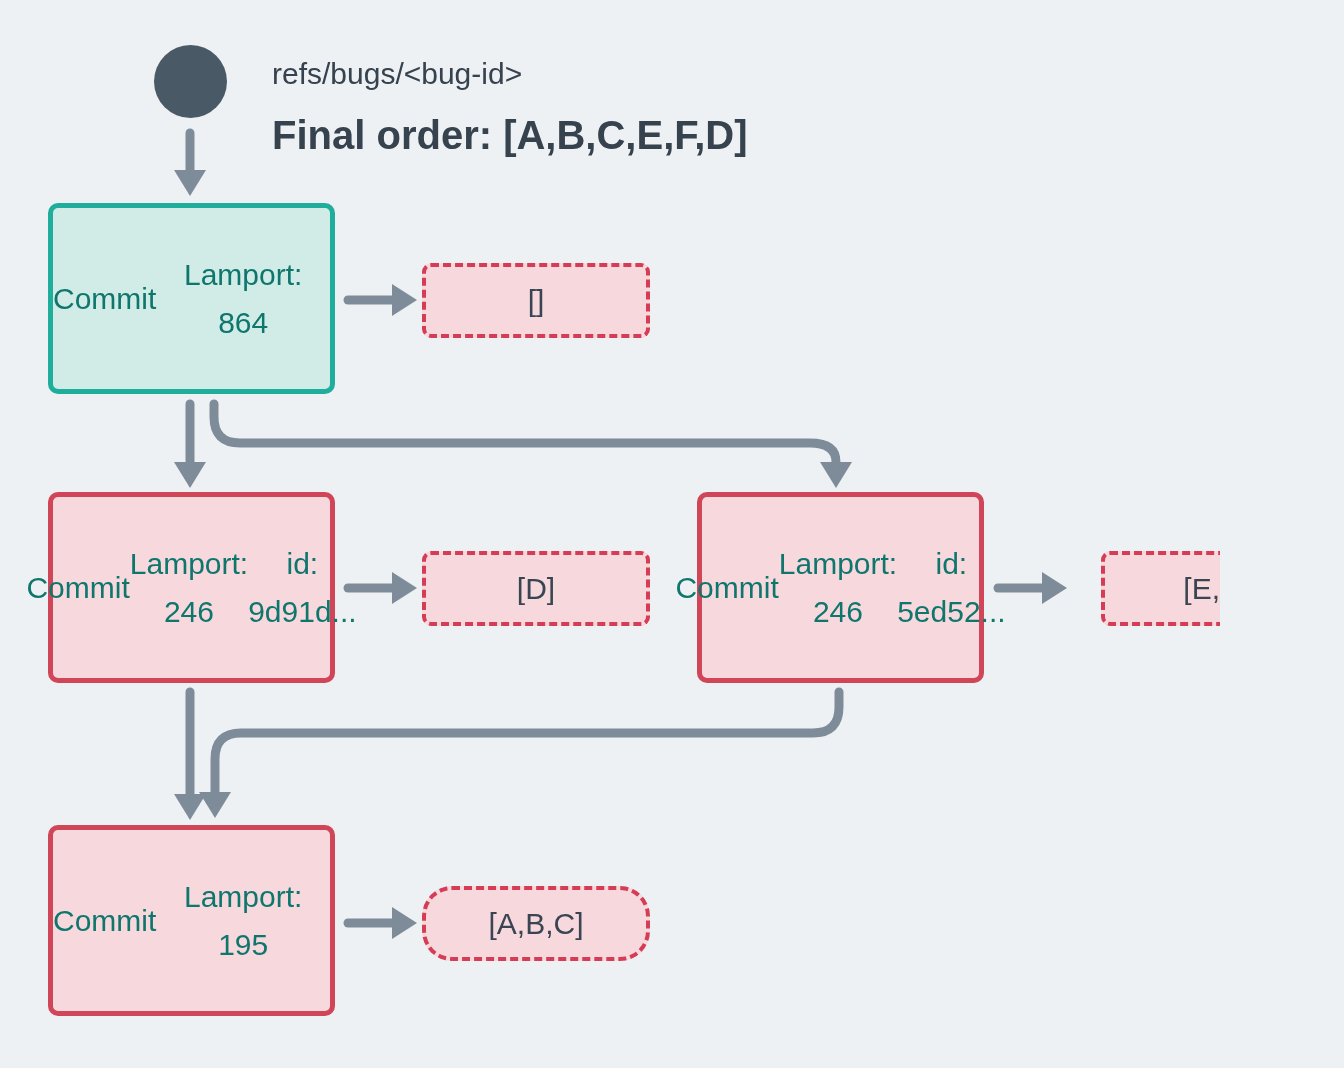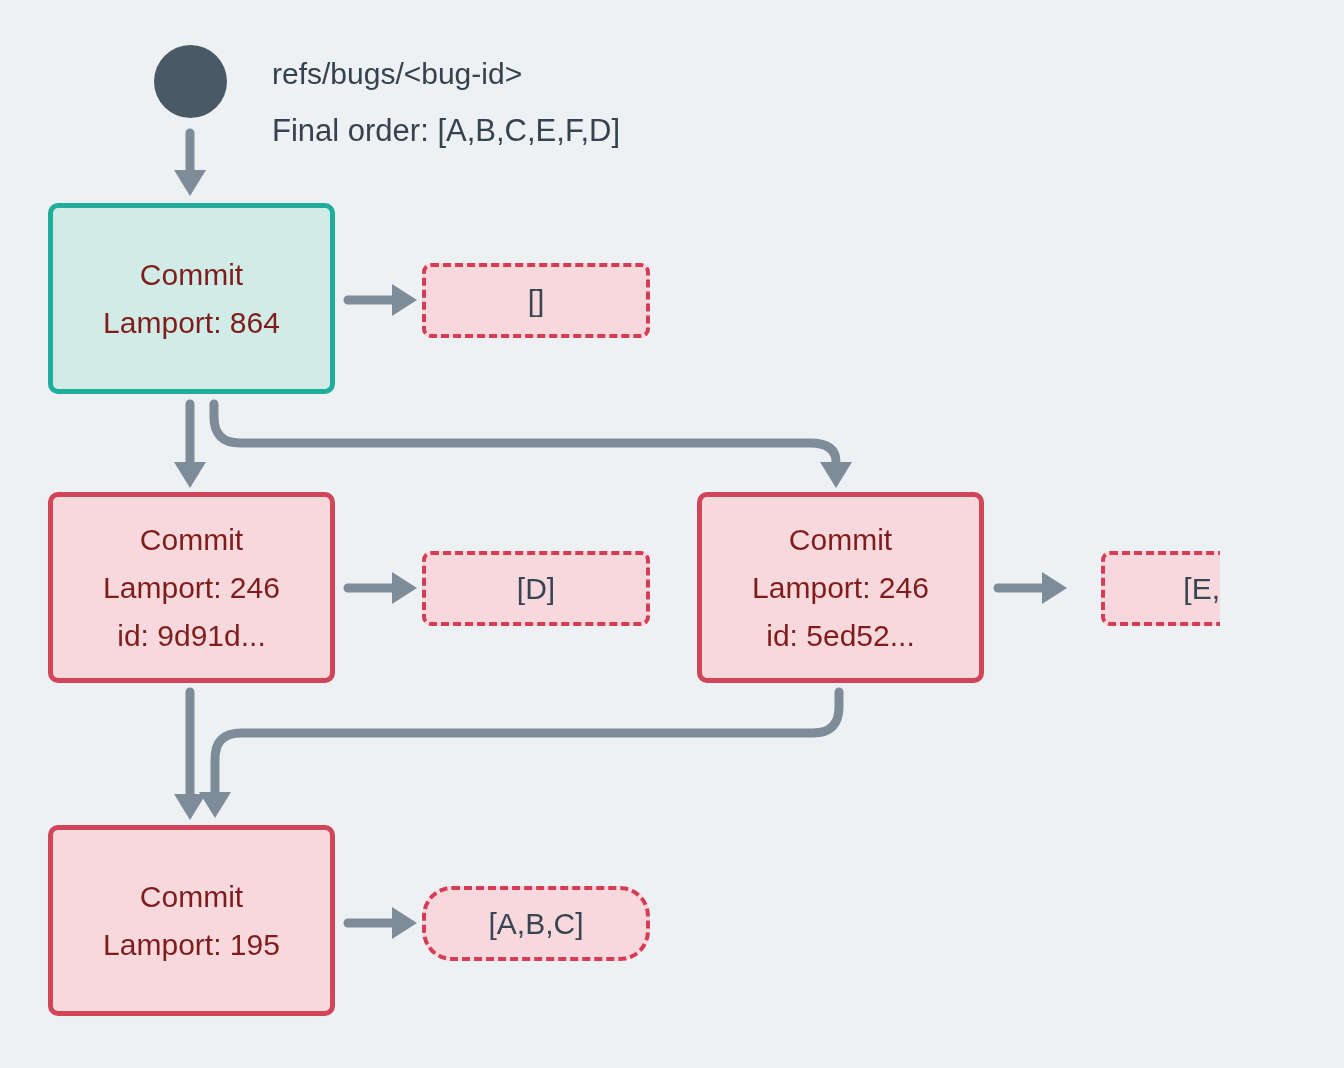--- a/index.html
+++ b/index.html
@@ -31,37 +31,37 @@
   .ref-label {
     position: absolute;
     left: 272px; top: 57px;
     font-size: 30px;
     color: #36424e;
     white-space: nowrap;
   }
   .final-order {
     position: absolute;
     left: 272px; top: 113px;
-    font-size: 31px;
-    font-weight: normal;
+    font-size: 40px;
+    font-weight: bold;
     color: #36424e;
     white-space: nowrap;
   }
   .commit-box {
     position: absolute;
     width: 287px; height: 191px;
     border-radius: 10px;
     box-sizing: border-box;
     display: flex;
-    flex-direction: column;
+    flex-direction: row;
     align-items: center;
     justify-content: center;
     font-size: 30px;
     line-height: 48px;
-    color: #7f1d1d;
+    color: #0f766e;
     text-align: center;
   }
   .commit-box.head {
     border: 5px solid #1fad9c;
     background: #d1ebe6;
   }
   .commit-box.normal {
     border: 5px solid #d04558;
     background: #f7d8dc;
   }

